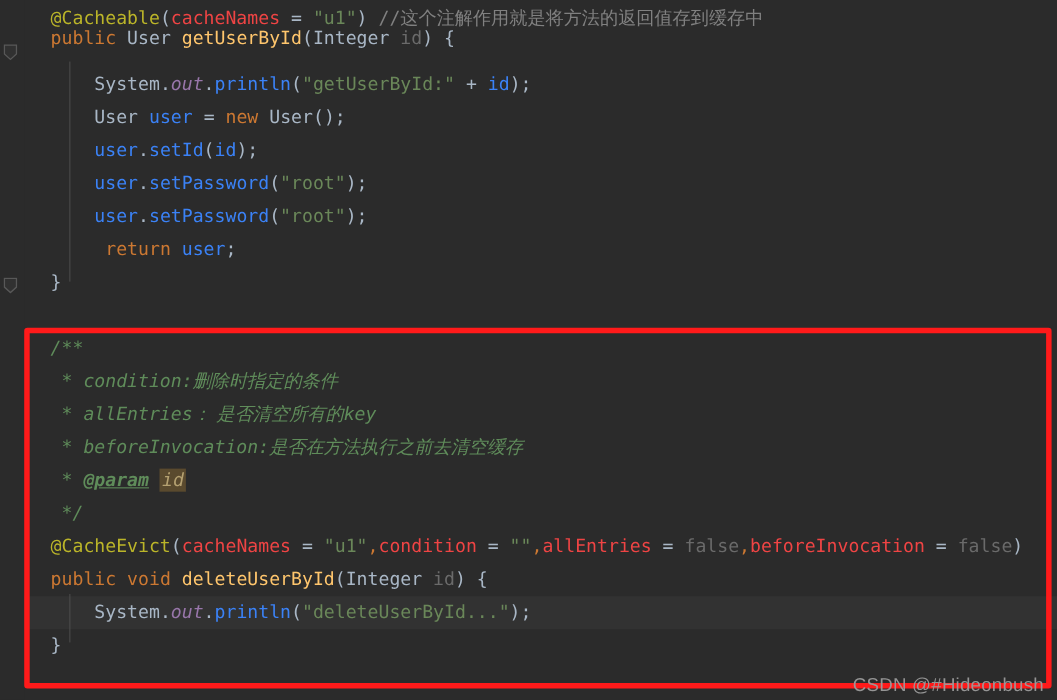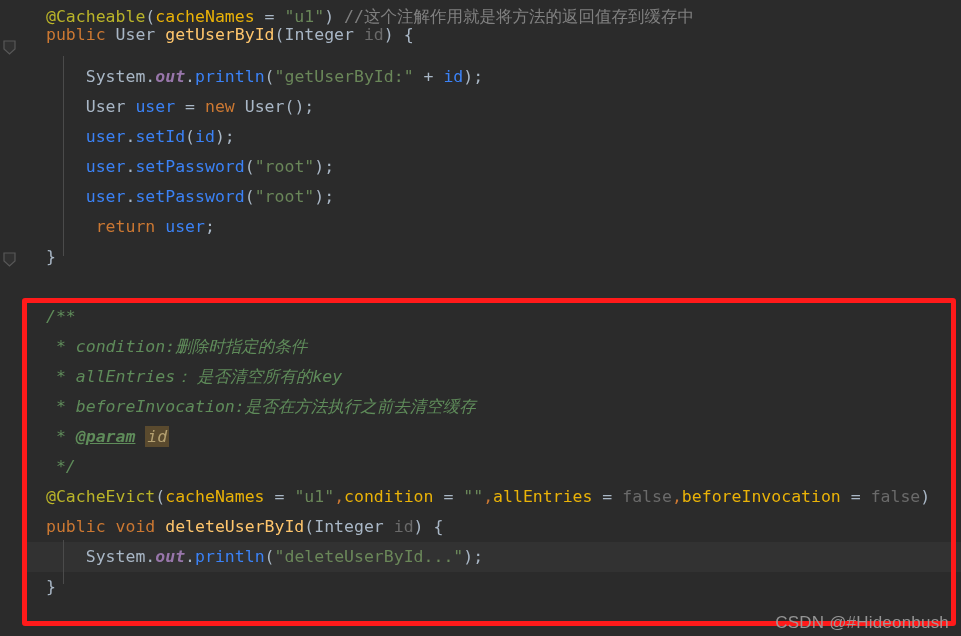--- a/index.html
+++ b/index.html
@@ -62,30 +62,30 @@
     width: 939px;
     height: 30px;
     background: #323232;
   }
 
   
   .tk-anno      { color: #bbb529; }
   .tk-kw        { color: #cc7832; }
   .tk-type      { color: #a9b7c6; }
   .tk-ident     { color: #3b82f6; }
-  .tk-field     { color: #9876aa; font-style: italic; font-weight: bold; }
+  .tk-field     { color: #9876aa; font-style: italic; }
   .tk-method    { color: #ffc66d; }
   .tk-str       { color: #6a8759; }
   .tk-punc      { color: #a9b7c6; }
   .tk-comment   { color: #808080; }
   .tk-doc       { color: #5f8c5a; font-style: italic; }
   .tk-doctag    { color: #5f8c5a; font-style: italic; font-weight: bold; text-decoration: underline; }
   .tk-docparam  { color: #b5a171; font-style: italic; background: #5a4a2e; padding: 1px 2px; }
   .tk-muted     { color: #6a6a6a; }
-  .tk-attr      { color: #eab308; }
+  .tk-attr      { color: #ef4444; }
   .tk-cjk       { font-family: "DejaVu Sans", "Liberation Sans", sans-serif; }
 
   
   .redbox {
     position: absolute;
     border: 5px solid #ff1a1a;
     border-radius: 3px;
     pointer-events: none;
   }
 

